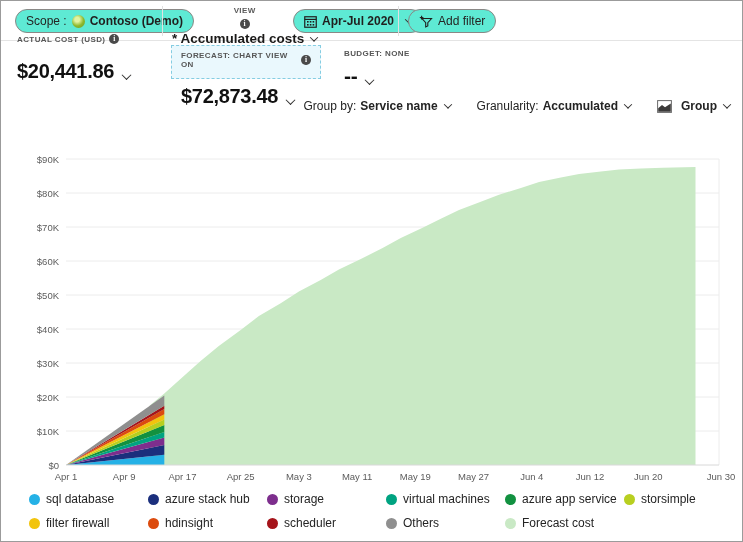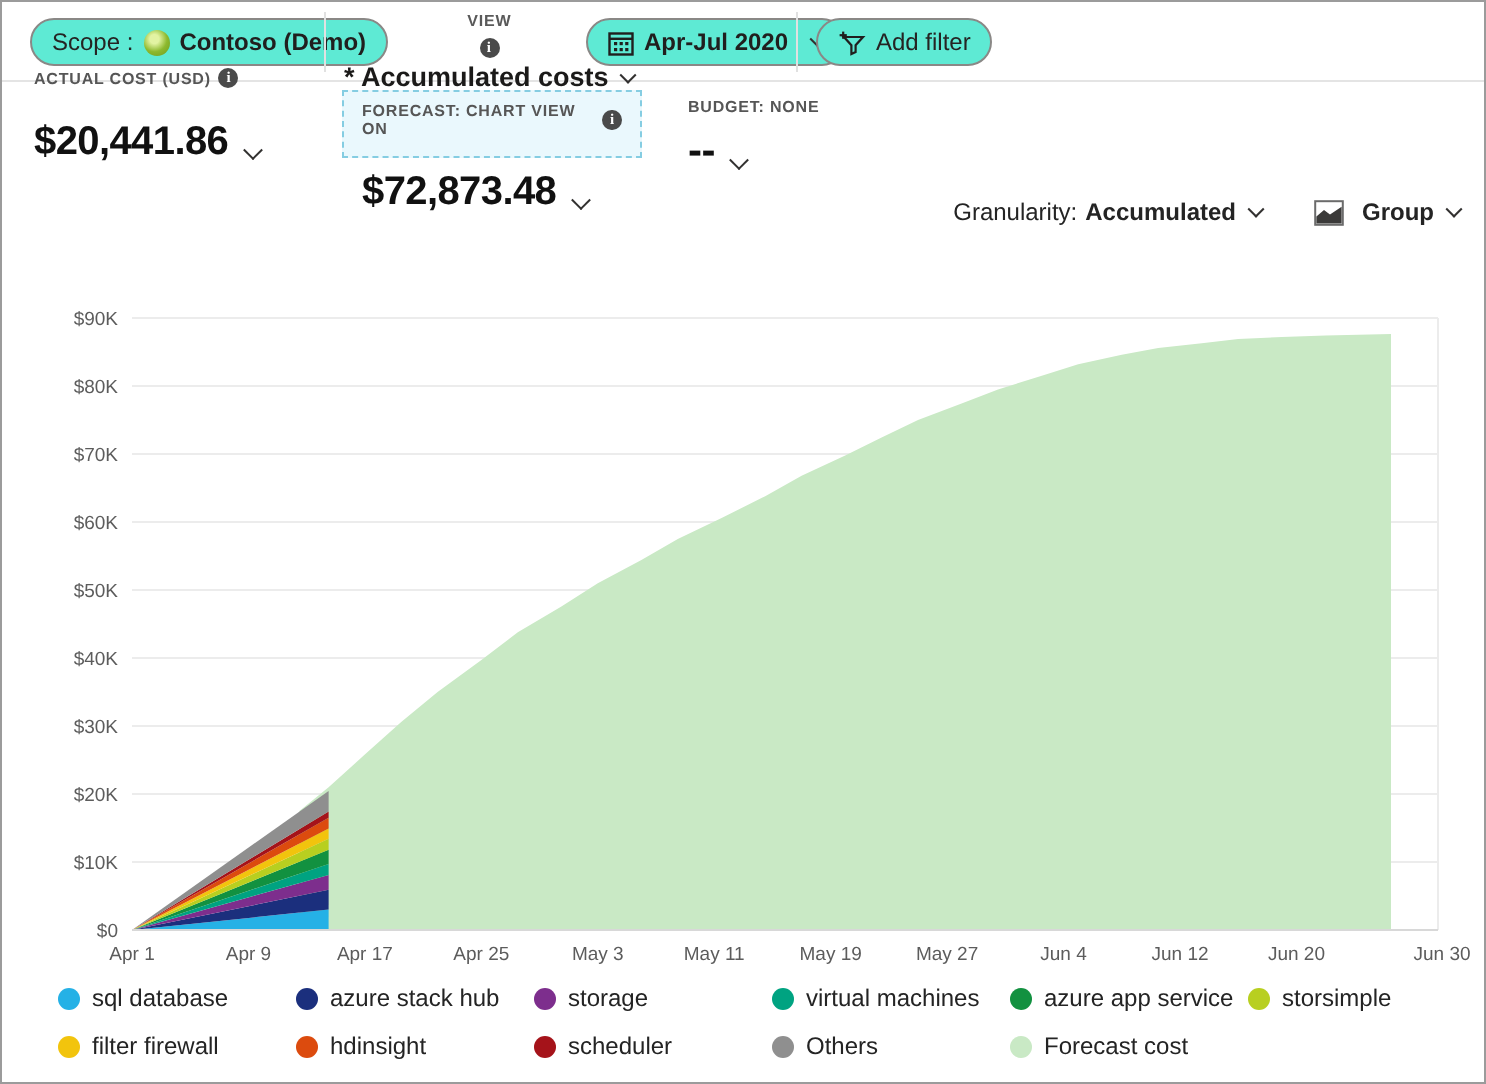--- a/index.html
+++ b/index.html
@@ -144,20 +144,25 @@
   <div class="kpi-label">
     <span>BUDGET: NONE</span>
   </div>
   <div class="kpi-value">
     <span>--</span>
     <span class="chev big"></span>
   </div>
 </div>
 
 <div class="controls">
+  <div class="control">
+    <span>Group by:</span>
+    <span class="strong">Service name</span>
+    <span class="chev"></span>
+  </div>
   <div class="control">
     <span>Granularity:</span>
     <span class="strong">Accumulated</span>
     <span class="chev"></span>
   </div>
   <div class="control">
     <svg class="mini area-icon" width="15" height="13" viewBox="0 0 15 13">
       <rect x="0.6" y="0.6" width="13.8" height="11.8" fill="none" stroke="#6b6b6b" stroke-width="1"></rect>
       <path d="M1.2 11.8 L1.2 8.2 L5 5 L8 7.2 L13.8 3.4 L13.8 11.8 Z" fill="#3b3a39"></path>
     </svg>

